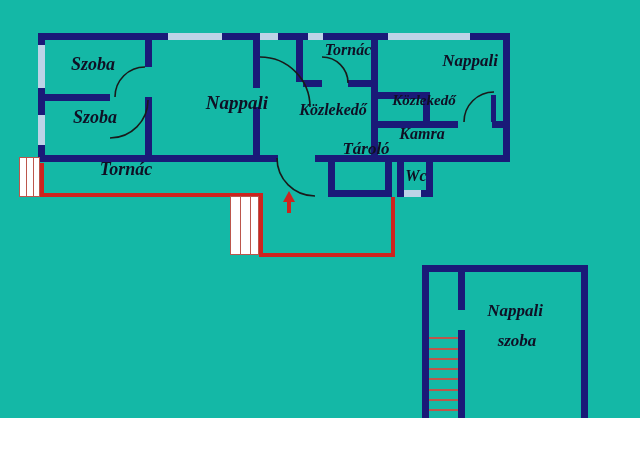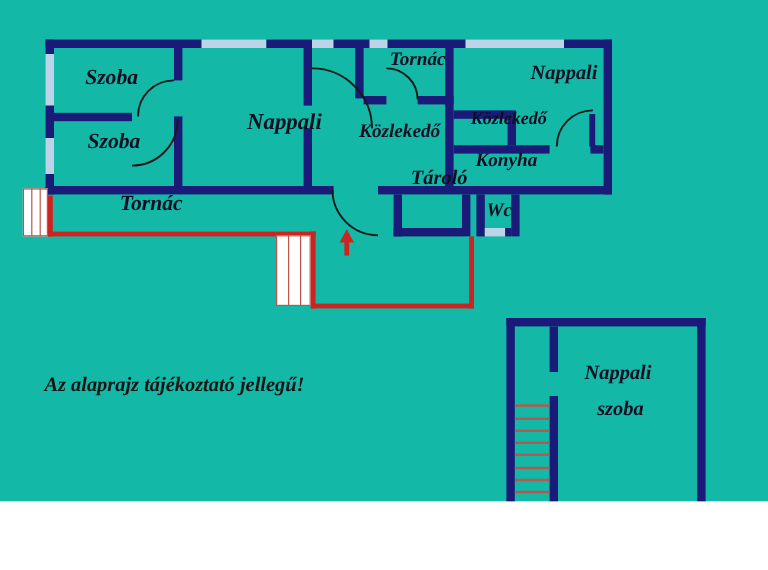--- a/index.html
+++ b/index.html
@@ -121,22 +121,21 @@
     <path d="M464 122 A30 30 0 0 1 494 92"></path>
   </svg>
 
   <span class="lbl" style="left:93px;top:64px;font-size:18px">Szoba</span>
   <span class="lbl" style="left:95px;top:117px;font-size:18px">Szoba</span>
   <span class="lbl" style="left:237px;top:102px;font-size:19px">Nappali</span>
   <span class="lbl" style="left:348px;top:50px;font-size:16px">Tornác</span>
   <span class="lbl" style="left:470px;top:60px;font-size:17px">Nappali</span>
   <span class="lbl" style="left:333px;top:110px;font-size:16px">Közlekedő</span>
   <span class="lbl" style="left:424px;top:100px;font-size:15px">Közlekedő</span>
-  <span class="lbl" style="left:422px;top:134px;font-size:16px">Konyha</span>
+  <span class="lbl" style="left:422px;top:134px;font-size:16px">Kamra</span>
   <span class="lbl" style="left:126px;top:169px;font-size:18px">Tornác</span>
   <span class="lbl" style="left:366px;top:148px;font-size:17px">Tároló</span>
   <span class="lbl" style="left:416px;top:176px;font-size:16px">Wc</span>
   <span class="lbl" style="left:515px;top:310px;font-size:17px">Nappali</span>
   <span class="lbl" style="left:517px;top:340px;font-size:17px">szoba</span>
 
-  <span class="note">Az alaprajz tájékoztató jellegű!</span>
 
 </div>
 
 </body></html>

